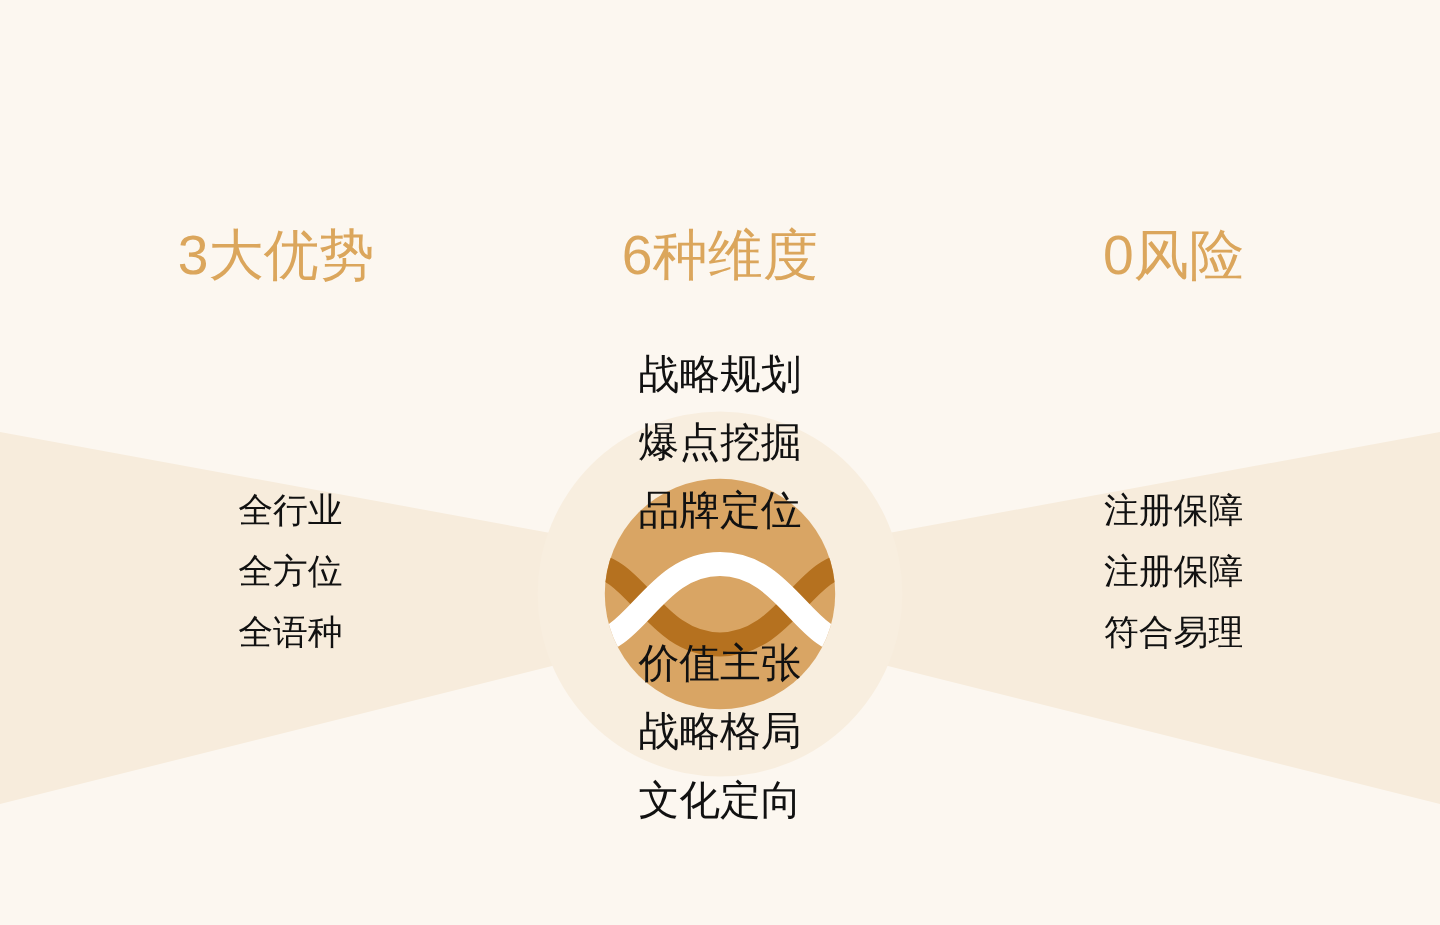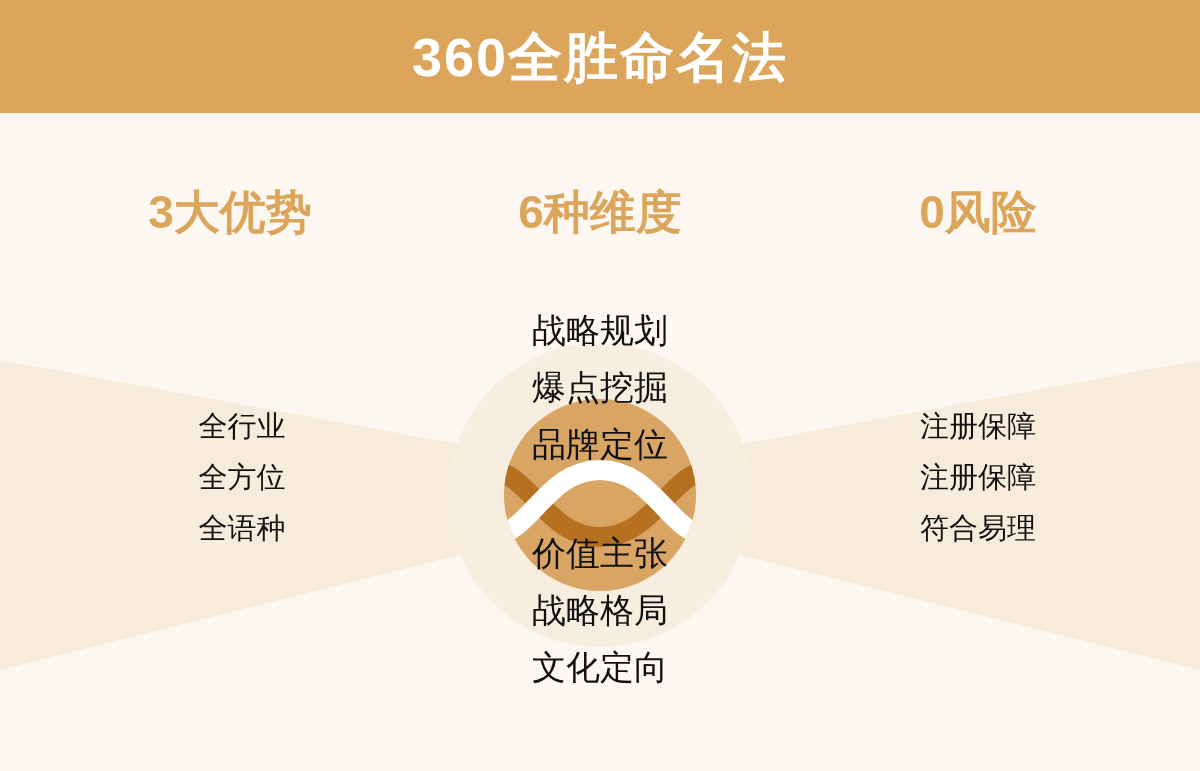--- a/index.html
+++ b/index.html
@@ -28,21 +28,21 @@
     white-space:nowrap;
   }
 
   
   .bg-decor{position:absolute;left:0;top:0;width:1200px;height:771px;pointer-events:none;}
 
   
   .col-head{
     position:absolute;
     font-size:46px;
-    font-weight:bold;
+    font-weight:normal;
     color:#dba65c;
     white-space:nowrap;
     line-height:1;
     transform:translate(-50%,-50%);
   }
   .col-head.left  {left:230px; top:212px;}
   .col-head.center{left:600px; top:212px;text-align:right;}
   .col-head.right {left:978px; top:212px;}
 
   
@@ -60,21 +60,21 @@
     margin-bottom:22px;
     white-space:nowrap;
   }
 
   
   .center-list{
     position:absolute;left:600px;
     transform:translateX(-50%);
     text-align:center;
   }
-  .center-list.top{top:313px;}
+  .center-list.top{top:295px;}
   .center-list.bottom{top:536px;}
   .center-item{
     font-size:34px;
     color:#111111;
     line-height:1;
     margin-bottom:23px;
     white-space:nowrap;
     position:relative;
     z-index:5;
   }
@@ -103,23 +103,20 @@
 
       <g clip-path="url(#discClip)">
 
         <path d="M 488 470 C 530 470 545 537 600 537 C 655 537 670 470 712 470" fill="none" stroke="#b5711f" stroke-width="20" stroke-linecap="butt"></path>
 
         <path d="M 488 537 C 530 537 545 470 600 470 C 655 470 670 537 712 537" fill="none" stroke="#ffffff" stroke-width="20" stroke-linecap="butt"></path>
       </g>
     </g>
   </svg>
 
-  <div class="header-bar">
-    <div class="header-title">360全胜命名法</div>
-  </div>
 
   <div class="col-head left">3大优势</div>
   <div class="col-head center">6种维度</div>
   <div class="col-head right">0风险</div>
 
   <div class="side-list left">
     <div class="side-item">全行业</div>
     <div class="side-item">全方位</div>
     <div class="side-item">全语种</div>
   </div>

